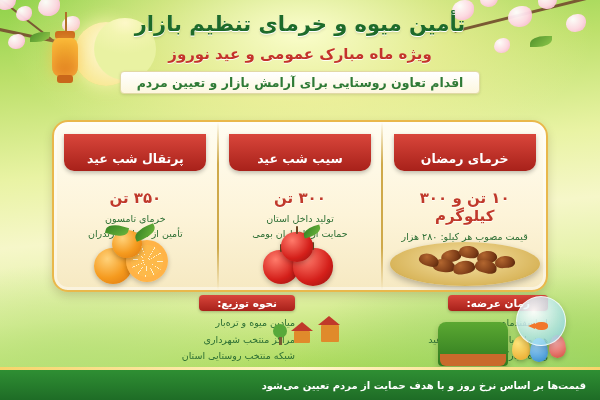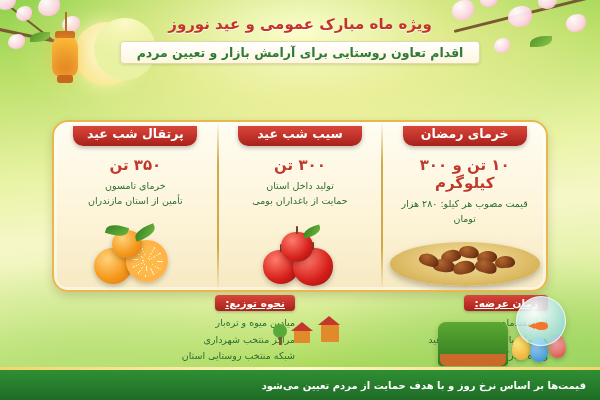--- a/index.html
+++ b/index.html
@@ -64,23 +64,23 @@
     position:absolute;left:52px;right:52px;top:120px;height:168px;
     display:flex;gap:0;
     background:linear-gradient(180deg,#fffdf2 0%, #fdf4d9 55%, #f6e9c2 100%);
     border:2px solid #e9b84b;border-radius:16px;
     box-shadow:0 4px 10px rgba(60,40,0,.18), 0 0 0 3px rgba(255,255,255,.45) inset;
     overflow:hidden;
   }
   .card{flex:1;position:relative;padding:6px 8px 0;}
   .divider{width:2px;background:linear-gradient(180deg,rgba(200,160,60,0),#cfa94a 25%,#cfa94a 75%,rgba(200,160,60,0));}
   .badge{
-    margin:4px auto;width:124px;text-align:center;color:#fff;font-size:12.5px;font-weight:bold;
+    margin:12px auto;width:142px;text-align:center;color:#fff;font-size:12.5px;font-weight:bold;
     background:linear-gradient(180deg,#d9463b,#a8211a);
-    border-radius:0 0 10px 10px;padding:0 0 5px;
+    border-radius:0 0 10px 10px;padding:17px 0 5px;
     box-shadow:0 2px 4px rgba(0,0,0,.25);
     position:relative;top:-6px;
   }
   .big{
     text-align:center;color:#c0392b;font-weight:bold;font-size:15px;margin-top:2px;
     text-shadow:0 1px 0 rgba(255,255,255,.8);
   }
   .sub{
     text-align:center;color:#2c6e33;font-size:9.5px;line-height:1.6;margin-top:4px;
   }
@@ -101,23 +101,22 @@
     background:radial-gradient(ellipse at 50% 40%,#f7e3a8,#d9b65c 70%,#b88f35 100%);box-shadow:0 3px 6px rgba(0,0,0,.25);}
   .date{position:absolute;border-radius:55% 55% 45% 45%/60% 60% 40% 40%;background:radial-gradient(circle at 35% 30%,#b2662f,#7a3a16 65%,#4d2209 100%);}
 
   
   .info{
     position:absolute;left:52px;right:52px;top:292px;height:66px;display:flex;gap:10px;
   }
   .infocol{flex:1;position:relative;}
   .infohead{
     display:inline-block;background:linear-gradient(180deg,#d9463b,#a8211a);color:#fff;
-    font-size:10.5px;font-weight:bold;border-radius:4px;padding:2px 10px;
+    font-size:10.5px;font-weight:bold;border-radius:4px;padding:2px 18px;
     box-shadow:0 1px 3px rgba(0,0,0,.25);
-    text-decoration:underline;
   }
   .bullets{margin-top:4px;font-size:9.5px;color:#2c6e33;line-height:1.75;}
   .bullets .b{display:block;}
   .houses{position:absolute;right:4px;top:20px;}
   .house{position:absolute;}
   .h-body{position:absolute;background:#e08a2b;border-radius:1px;}
   .h-roof{position:absolute;width:0;height:0;border-left:11px solid transparent;border-right:11px solid transparent;border-bottom:9px solid #c0392b;}
   .tree{position:absolute;}
   .t-top{position:absolute;width:14px;height:14px;border-radius:50%;background:#57a93a;}
   .t-trunk{position:absolute;width:3px;height:8px;background:#7a5a33;}
@@ -173,20 +172,21 @@
 
   <div class="moon"></div>
   <div class="lantern">
     <div class="lant-str"></div>
     <div class="lant-cap"></div>
     <div class="lant-body"></div>
     <div class="lant-bot"></div>
   </div>
 
   <div class="head">
+    <div class="h1">تأمین میوه و خرمای تنظیم بازار</div>
     <div class="h2">ویژه ماه مبارک عمومی و عید نوروز</div>
     <div class="h3wrap">
       <div class="h3">اقدام تعاون روستایی برای آرامش بازار و تعیین مردم</div>
     </div>
   </div>
 
   <div class="panel">
 
     <div class="card">
       <div class="badge">خرمای رمضان</div>

